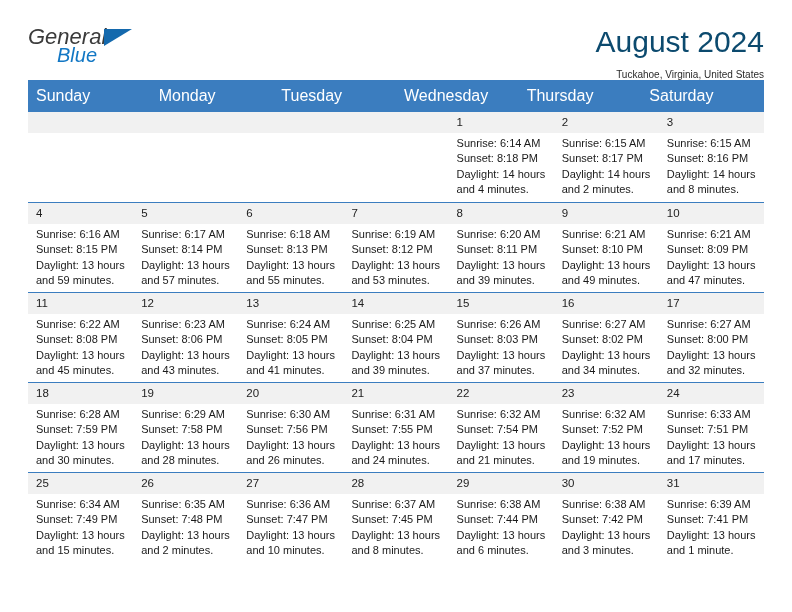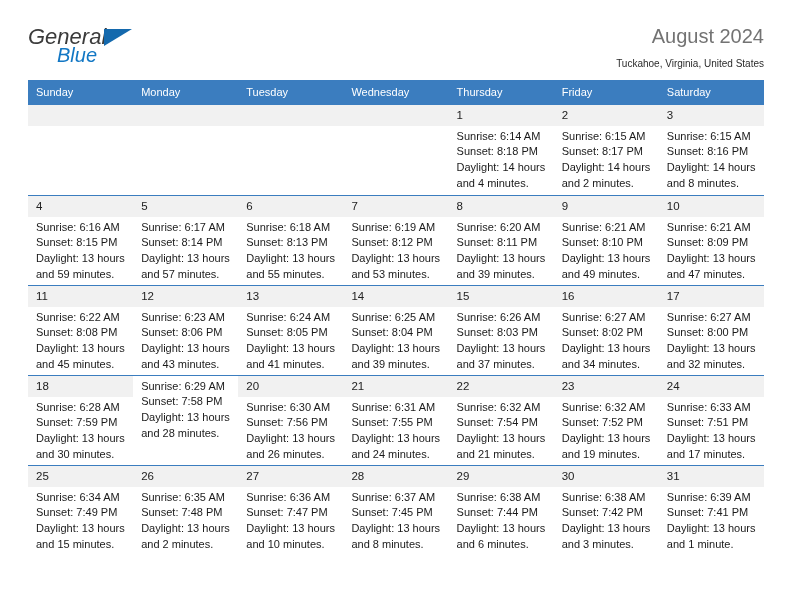--- a/index.html
+++ b/index.html
@@ -61,22 +61,22 @@
     height: 0;
     border-left: 28px solid #1469ad;
     border-bottom: 17px solid transparent;
   }
 
   .title-block {
     text-align: right;
     padding-top: 0px;
   }
   .cal-title {
-    font-size: 20px;
-    color: #737373;
+    font-size: 30px;
+    color: #0c4a6e;
     font-weight: normal;
     line-height: 1.05;
     white-space: nowrap;
   }
   .cal-subtitle {
     font-size: 10px;
     color: #2b2b2b;
     margin-top: 11px;
     white-space: nowrap;
   }
@@ -87,21 +87,21 @@
     width: 736px;
   }
 
   .weekday-row {
     display: flex;
     background: #3b7dbf;
   }
   .weekday {
     flex: 1 1 0;
     color: #ffffff;
-    font-size: 11px;
+    font-size: 16px;
     padding: 5px 0 5px 8px;
     box-sizing: border-box;
     line-height: 1.35;
   }
 
   .week-row {
     display: flex;
     border-top: 1px solid #3b7dbf;
     height: 90px;
     box-sizing: border-box;
@@ -158,21 +158,20 @@
   </div>
 
   <div class="calendar">
 
     <div class="weekday-row">
       <div class="weekday">Sunday</div>
       <div class="weekday">Monday</div>
       <div class="weekday">Tuesday</div>
       <div class="weekday">Wednesday</div>
       <div class="weekday">Thursday</div>
-      <div class="weekday">Friday</div>
       <div class="weekday">Saturday</div>
     </div>
 
     <div id="weeks-container">
         <div class="week-row">
           <div class="day-cell empty">
             <div class="day-num"></div>
           </div>
           <div class="day-cell empty">
             <div class="day-num"></div>
@@ -345,20 +344,21 @@
           <div class="day-cell">
             <div class="day-num">18</div>
             <div class="day-info">
               <div>Sunrise: 6:28 AM</div>
               <div>Sunset: 7:59 PM</div>
               <div>Daylight: 13 hours</div>
               <div>and 30 minutes.</div>
             </div>
           </div>
           <div class="day-cell">
+            <div class="day-num">19</div>
             <div class="day-info">
               <div>Sunrise: 6:29 AM</div>
               <div>Sunset: 7:58 PM</div>
               <div>Daylight: 13 hours</div>
               <div>and 28 minutes.</div>
             </div>
           </div>
           <div class="day-cell">
             <div class="day-num">20</div>
             <div class="day-info">

